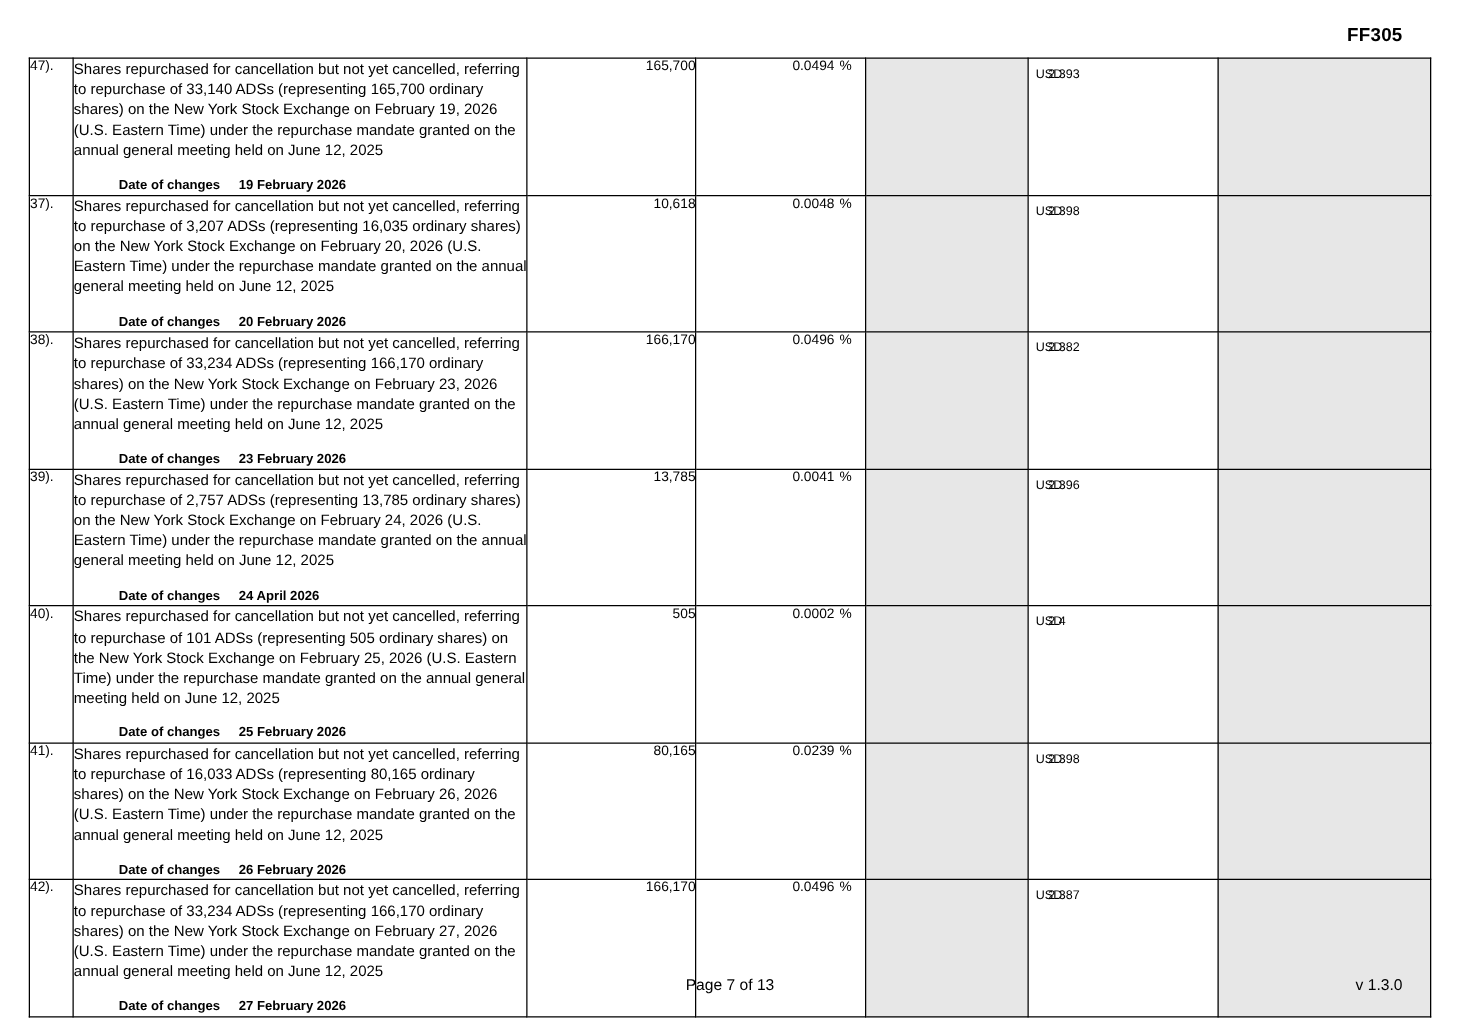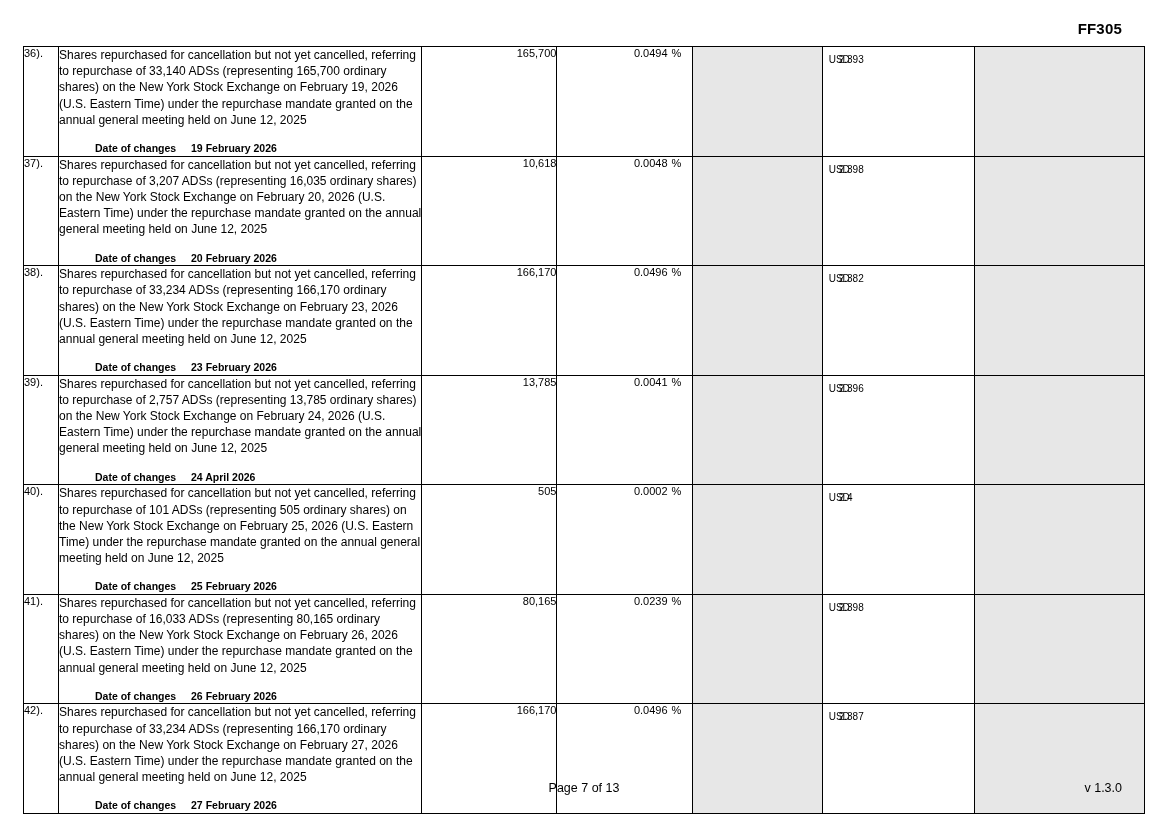--- a/index.html
+++ b/index.html
@@ -146,21 +146,21 @@
         <col class="c-desc">
         <col class="c-qty">
         <col class="c-pct">
       <col class="c-blank">
         <col class="c-cur">
         <col class="c-last">
     </colgroup>
     <tbody>
 
       <tr>
-        <td class="numcell">36).</td>
+        <td class="numcell">47).</td>
         <td class="desccell">
           <p class="desc-text">Shares repurchased for cancellation but not yet cancelled, referring to repurchase of 33,140 ADSs (representing 165,700 ordinary shares) on the New York Stock Exchange on February 19, 2026 (U.S. Eastern Time) under the repurchase mandate granted on the annual general meeting held on June 12, 2025</p>
           <div class="doc-row">
             <span class="doc-label">Date of changes</span>
             <span class="doc-value">19 February 2026</span>
           </div>
         </td>
         <td class="numcell-right">165,700</td>
         <td class="pctcell">
           <span class="pv">0.0494</span><span class="pu">%</span>

